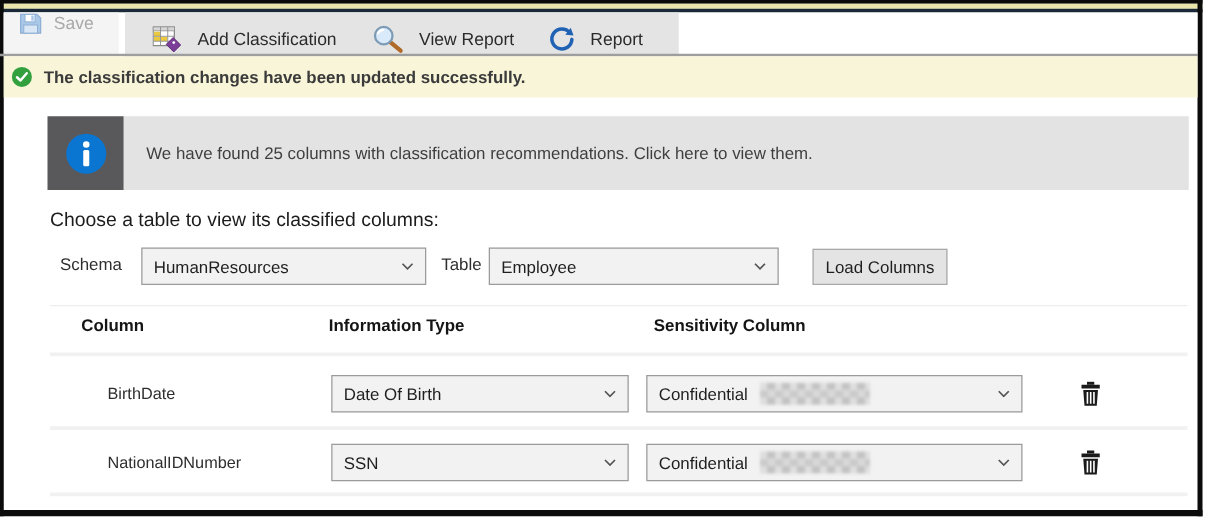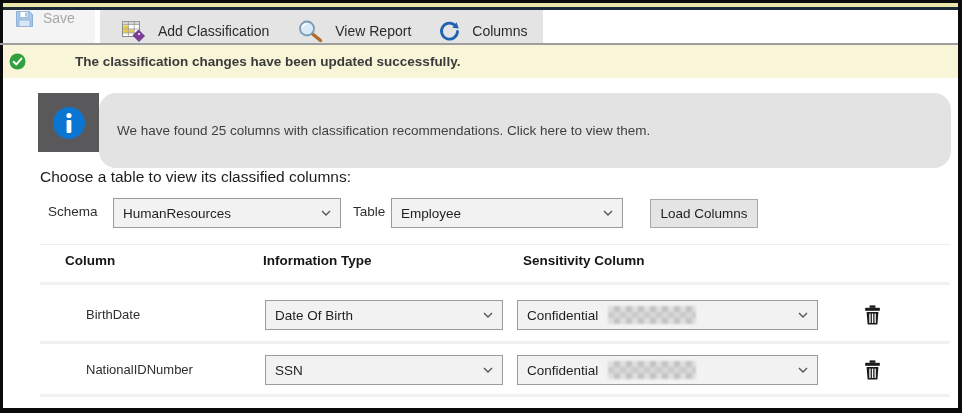--- a/index.html
+++ b/index.html
@@ -23,27 +23,27 @@
   .tb-main-group { position:absolute; left:97px; top:0; width:443px; height:42px; background:#e4e4e4;
                    display:flex; align-items:center; padding-left:8px; }
   .tb-btn { display:flex; align-items:center; gap:12px; height:33px; padding:0 14px; cursor:default; }
   .tb-label { font-size:14px; color:#2b2b2b; white-space:nowrap; }
   .tb-label.disabled { color:#a8a8a8; }
   .toolbar-underline { position:absolute; left:0; top:43px; width:958px; height:2px; background:#9e9e9e; }
 
   
   .success-bar { position:absolute; left:3px; top:45px; width:955px; height:33px; background:#f8f5d8;
                  display:flex; align-items:center; gap:9px; padding-left:6px; }
-  .success-text { font-size:13.5px; font-weight:600; color:#3b3b3b;margin-left:40px; }
+  .success-text { font-size:13.5px; font-weight:600; color:#3b3b3b; }
 
   
   .info-square { position:absolute; left:38px; top:93px; width:61px; height:59px; background:#59595b;
                  display:flex; align-items:center; justify-content:center; }
-  .info-banner { position:absolute; left:99px; top:93px; width:852px; height:75px; background:#e3e3e3;
-                 display:flex; align-items:center; padding-left:18px;border-radius:17px; }
+  .info-banner { position:absolute; left:99px; top:93px; width:852px; height:59px; background:#e3e3e3;
+                 display:flex; align-items:center; padding-left:18px; }
   .info-text { font-size:13.5px; color:#3f3f3f; }
 
   
   .picker-heading { position:absolute; left:40px; top:168px; font-size:15.5px; color:#1c1c1c; }
   .field-label { position:absolute; font-size:13.5px; color:#2f2f2f; top:204px; }
   .lbl-schema { left:48px; }
   .lbl-table  { left:353px; }
 
   .dropdown { position:absolute; height:30px; background:#f2f2f2; border:1px solid #9b9b9b;
               display:flex; align-items:center; padding:0 9px; cursor:default; }
@@ -138,21 +138,21 @@
         <span class="tb-label">View Report</span>
       </div>
 
       <div class="tb-btn">
         <span class="icon">
           <svg width="21" height="21" viewBox="0 0 21 21">
             <path d="M16.8 5.2 A8 8 0 1 0 18.5 10.5" fill="none" stroke="#2062b4" stroke-width="2.8" stroke-linecap="round"></path>
             <path d="M13.3 6.8 L19.8 7.4 L17.6 1.2 Z" fill="#2062b4"></path>
           </svg>
         </span>
-        <span class="tb-label">Columns</span>
+        <span class="tb-label">Report</span>
       </div>
     </div>
   </div>
   <div class="toolbar-underline"></div>
 
   <div class="success-bar">
     <span class="icon">
       <svg width="17" height="17" viewBox="0 0 17 17">
         <circle cx="8.5" cy="8.5" r="8" fill="#33a03e"></circle>
         <path d="M4.6 8.8 L7.4 11.4 L12.4 5.6" fill="none" stroke="#ffffff" stroke-width="2" stroke-linecap="round" stroke-linejoin="round"></path>

